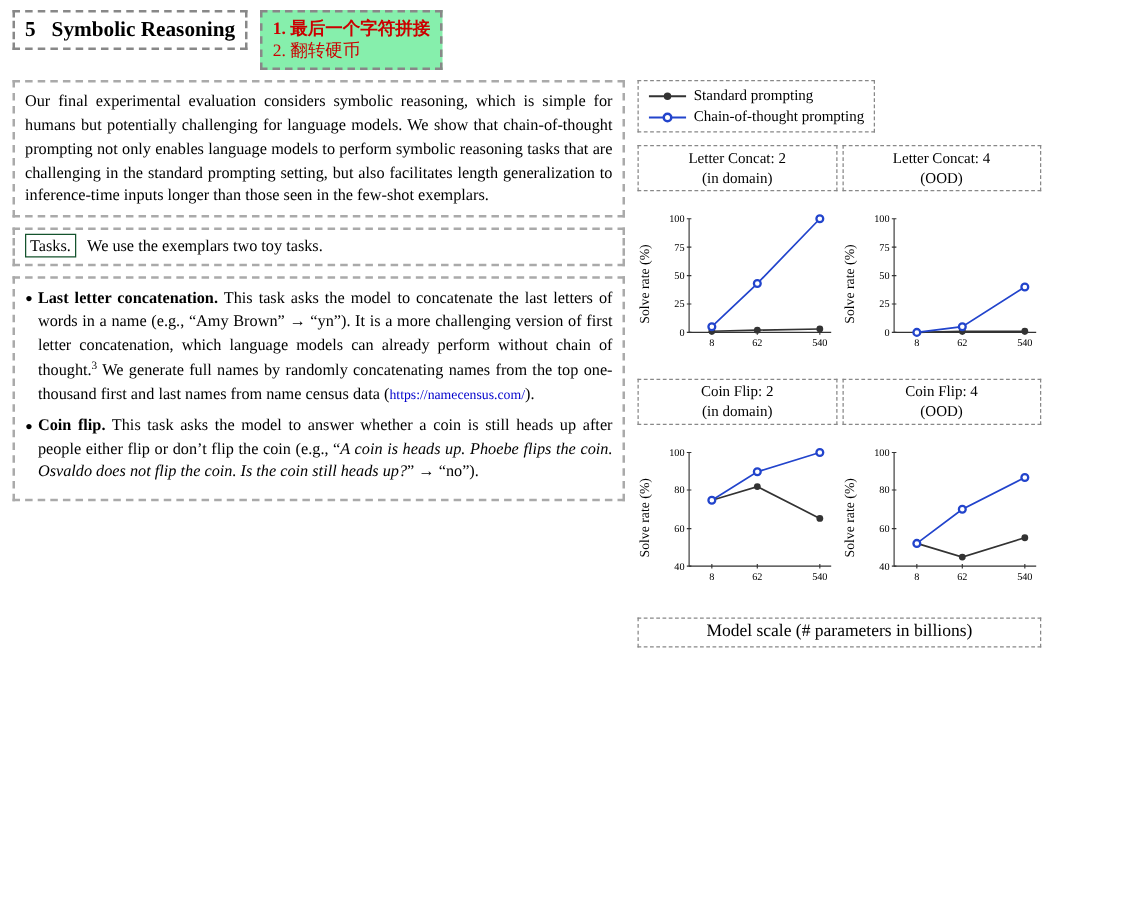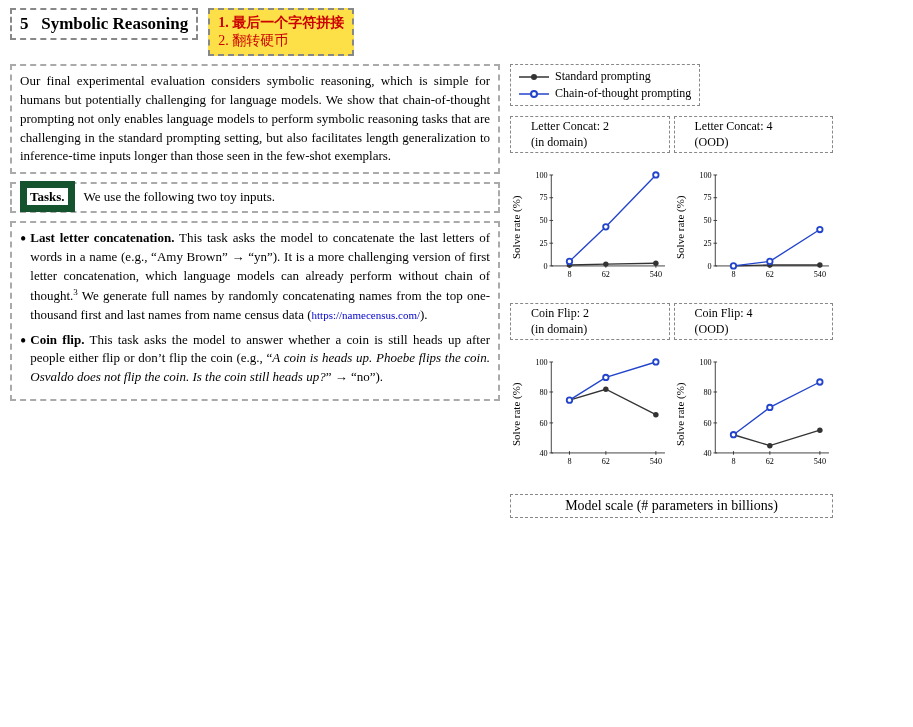--- a/index.html
+++ b/index.html
@@ -31,21 +31,21 @@
       font-weight: bold;
       border: 2px dashed #888;
       padding: 4px 8px;
       margin-right: 10px;
       white-space: nowrap;
     }
 
     .tasks-box {
       border: 2px dashed #888;
       padding: 4px 8px;
-      background: #fde047;
+      background: #86efac;
     }
 
     .tasks-box .task-item {
       color: #cc0000;
       font-size: 14px;
       font-weight: bold;
     }
 
     
     .main-row {
@@ -129,20 +129,21 @@
       grid-template-columns: 1fr 1fr;
       gap: 4px;
     }
 
     .chart-container {
       display: flex;
       flex-direction: column;
     }
 
     .chart-title {
+      text-align: center;
       font-size: 12px;
       line-height: 1.3;
       margin-bottom: 2px;
       border: 1px dashed #888;
       padding: 2px 20px;
     }
 
     .chart-area {
       display: flex;
       position: relative;
@@ -218,22 +219,22 @@
 
   <div class="main-row">
 
     <div class="left-col">
 
       <div class="text-block">
         <span>Our final experimental evaluation considers symbolic reasoning, which is simple for humans but potentially challenging for language models.  We show that chain-of-thought prompting not only enables language models to perform symbolic reasoning tasks that are challenging in the standard prompting setting, but also facilitates length generalization to inference-time inputs longer than those seen in the few-shot exemplars.</span>
       </div>
 
       <div class="text-block" style="padding:4px 8px;">
-        <span style="font-weight:bold;border:7px solid #14532d;padding:1px 3px;margin-right:6px;">Tasks.</span>
-        <span>We use the following two toy inputs.</span>
+        <span style="font-weight:normal;border:1px solid #14532d;padding:1px 3px;margin-right:6px;">Tasks.</span>
+        <span>We use the exemplars two toy tasks.</span>
       </div>
 
       <div class="bullet-block">
 
         <div class="bullet-item">
           <span class="bullet-dot">•</span>
           <div class="bullet-text">
             <strong>Last letter concatenation.</strong>
             <span> This task asks the model to concatenate the last letters of words in a name (e.g., “Amy Brown” → “yn”). It is a more challenging version of first letter concatenation, which language models can already perform without chain of thought.</span><sup>3</sup>
             <span> We generate full names by randomly concatenating names from the top one-thousand first and last names from name census data (</span><a href="#" style="color:#0000cc;font-family:Liberation Serif, serif;font-size:11px;">https://namecensus.com/</a><span>).</span>

